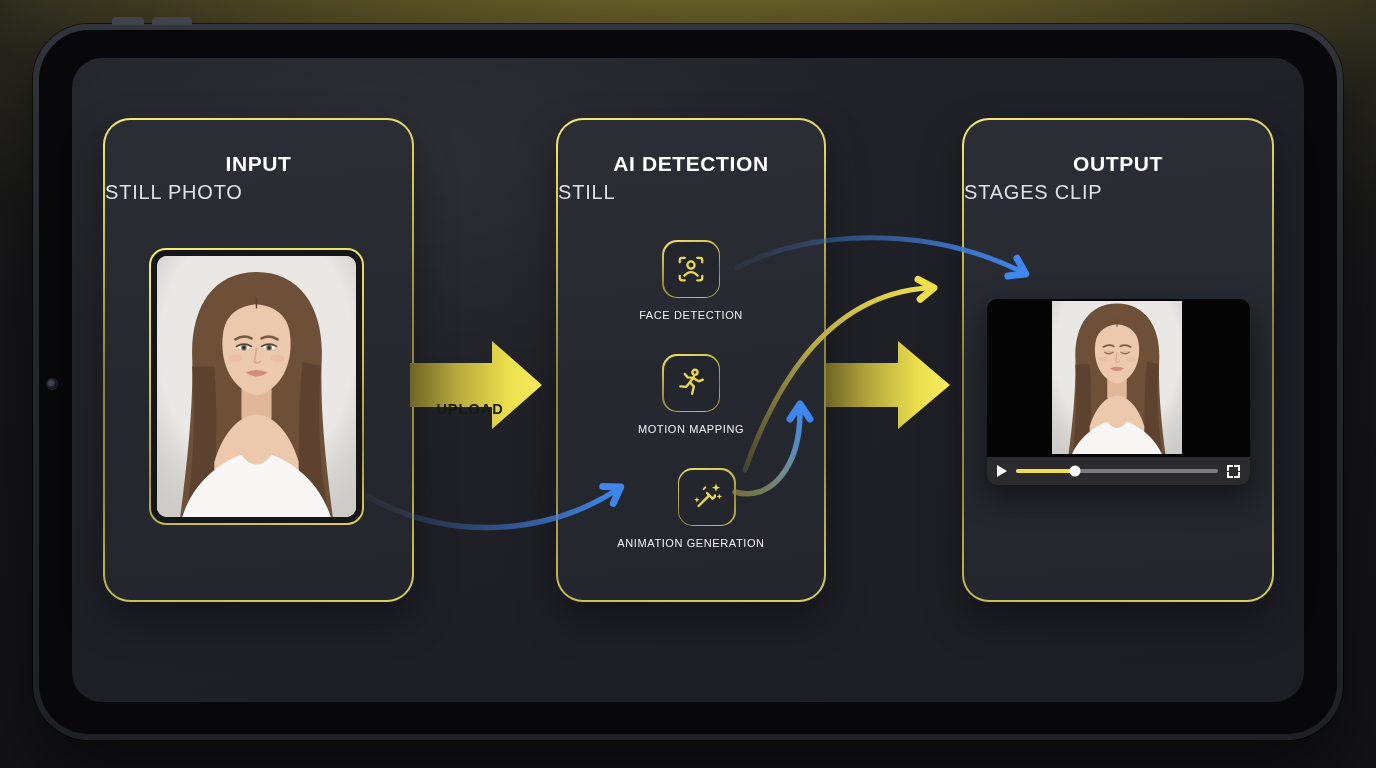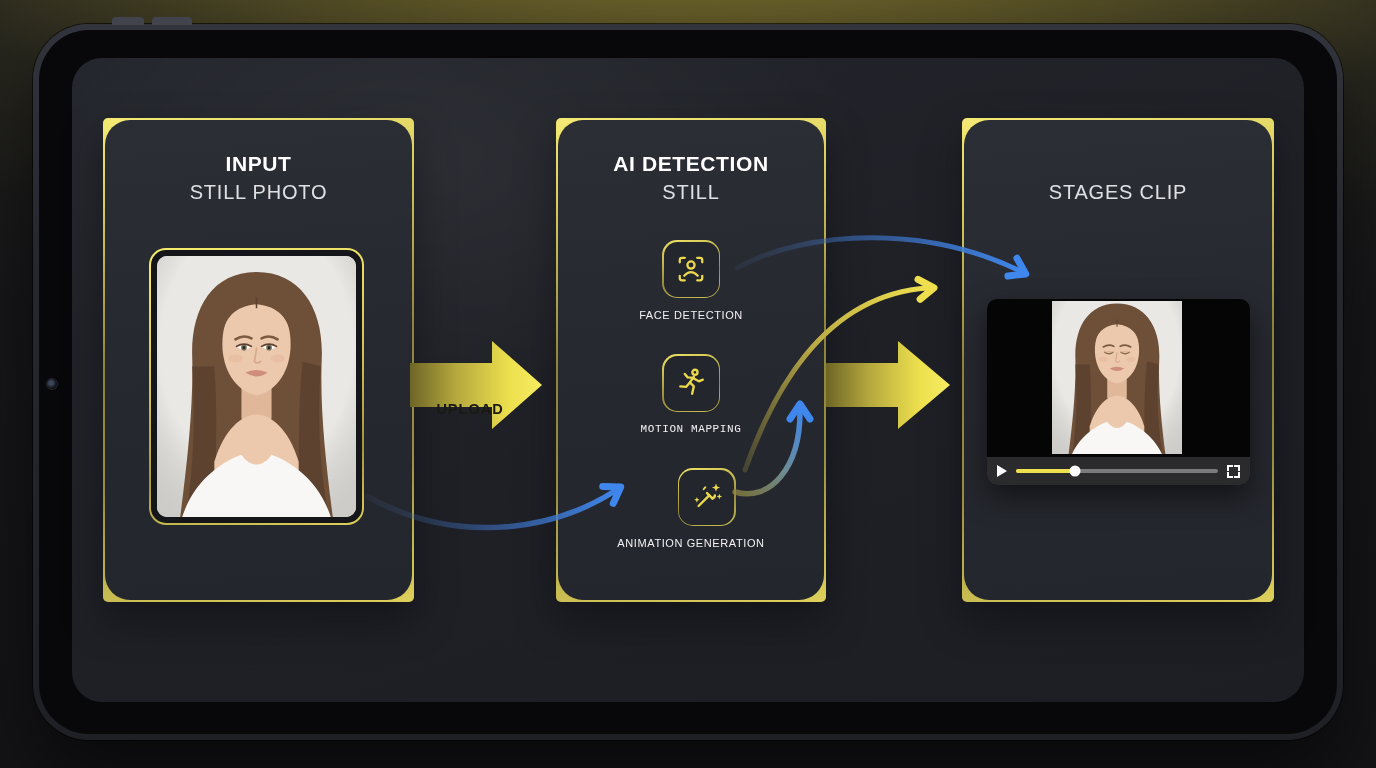--- a/index.html
+++ b/index.html
@@ -18,31 +18,31 @@
   .top-btn{position:absolute;height:8px;border-radius:4px 4px 0 0;background:#41444c;top:17px;}
   .top-btn.b1{left:112px;width:32px;}
   .top-btn.b2{left:152px;width:40px;}
   .camera{position:absolute;left:47px;top:379px;width:10px;height:10px;border-radius:50%;
     background:radial-gradient(circle at 40% 40%, #3c465a 0 2px, #14151a 60%);box-shadow:0 0 0 1px #23252b;}
   .screen{position:absolute;left:72px;top:58px;width:1232px;height:644px;border-radius:30px;
     background:
       radial-gradient(760px 420px at 28% 16%, rgba(255,255,255,.05), rgba(255,255,255,0) 60%),
       linear-gradient(160deg,#23252c 0%, #1e2026 55%, #1c1e24 100%);}
   
-  .panel-b{position:absolute;border-radius:5px;padding:2px;
+  .panel-b{position:absolute;border-radius:27px;padding:2px;
     background:linear-gradient(172deg,#f4ea74 0%, #d9cd5e 16%, #8d8339 48%, #9a8f40 72%, #ddd05b 100%);
     box-shadow:0 18px 40px rgba(0,0,0,.35);}
   .panel{position:relative;width:100%;height:100%;border-radius:25px;box-sizing:border-box;
     background:linear-gradient(175deg,#2c2e36 0%, #26282f 55%, #24262d 100%);}
   .p-input{left:103px;top:118px;width:307px;height:480px;}
   .p-proc{left:556px;top:118px;width:266px;height:480px;}
   .p-out{left:962px;top:118px;width:308px;height:480px;}
   .ptitle{position:absolute;left:0;right:0;top:30px;text-align:center;color:#fff;
     font-size:21px;font-weight:bold;letter-spacing:.6px;line-height:28px;}
-  .psub{position:absolute;left:0;right:0;top:58px;text-align:center;color:#dfe0e3;
+  .psub{position:absolute;left:0;right:0;top:58px;color:#dfe0e3;
     font-size:20px;font-weight:normal;letter-spacing:.8px;line-height:28px;}
   
   .photo-b{position:absolute;left:44px;top:128px;width:215px;height:277px;border-radius:17px;padding:2px;
     background:linear-gradient(170deg,#f6ec6c, #cfc257 45%, #a3973f 75%, #ddd05b 100%);box-sizing:border-box;}
   .photo-m{width:100%;height:100%;border-radius:15px;background:#15161a;box-sizing:border-box;padding:6px;}
   .photo{width:100%;height:100%;border-radius:10px;overflow:hidden;background:#e9e8e5;}
   .photo svg{display:block;width:100%;height:100%;}
   
   .stagei{position:absolute;left:0;right:0;text-align:center;}
   .tile-b{display:inline-block;padding:1.5px;border-radius:15px;
@@ -174,21 +174,21 @@
           <svg width="36" height="36" viewBox="0 0 32 32">
             <g fill="none" stroke="#ecd94e" stroke-width="2.1" stroke-linecap="round" stroke-linejoin="round">
               <circle cx="19.5" cy="6.5" r="2.3"></circle>
               <path d="M18.5 10.5 L15 15.5 L18.5 19 L17 25.5"></path>
               <path d="M15 15.5 L11.5 19.5 L6.5 19"></path>
               <path d="M18 11.5 L13 11 L10.5 8"></path>
               <path d="M18.5 12 L23 14.5 L26.5 13"></path>
             </g>
           </svg>
         </span></span>
-        <div class="slabel" style="top:69px;font-family:Liberation Mono, monospace;">MOTION MAPPING</div>
+        <div class="slabel" style="top:69px;">MOTION MAPPING</div>
       </div>
 
       <div class="stagei" style="top:348px;padding-left:31px;">
         <span class="tile-b"><span class="tile">
           <svg width="36" height="36" viewBox="0 0 32 32">
             <g fill="none" stroke="#ecd94e" stroke-width="2.1" stroke-linecap="round" stroke-linejoin="round">
               <path d="M8.5 24 L18 14.5"></path>
               <path d="M16 12.5 L21 17.5"></path>
               <path d="M20.5 17 q2.5 0 2.5 -2.5"></path>
             </g>
@@ -200,20 +200,21 @@
             </g>
           </svg>
         </span></span>
         <div class="slabel" style="top:69px;">ANIMATION GENERATION</div>
       </div>
     </div>
   </div>
 
   <div class="panel-b p-out">
     <div class="panel">
+      <div class="ptitle">OUTPUT</div>
       <div class="psub">STAGES CLIP</div>
       <div class="player">
         <div class="vframe">
           <svg viewBox="0 0 200 260" preserveAspectRatio="xMidYMid slice">
             <use href="#portrait-base"></use>
 
             <g>
               <path d="M81 91 Q87.5 96 94 91" stroke="#8a6748" stroke-width="2" fill="none" stroke-linecap="round"></path>
               <path d="M106 91 Q112.5 96 119 91" stroke="#8a6748" stroke-width="2" fill="none" stroke-linecap="round"></path>
               <path d="M81 91 Q87.5 88.5 94 91" stroke="#caa183" stroke-width="1.2" fill="none" opacity=".7"></path>

